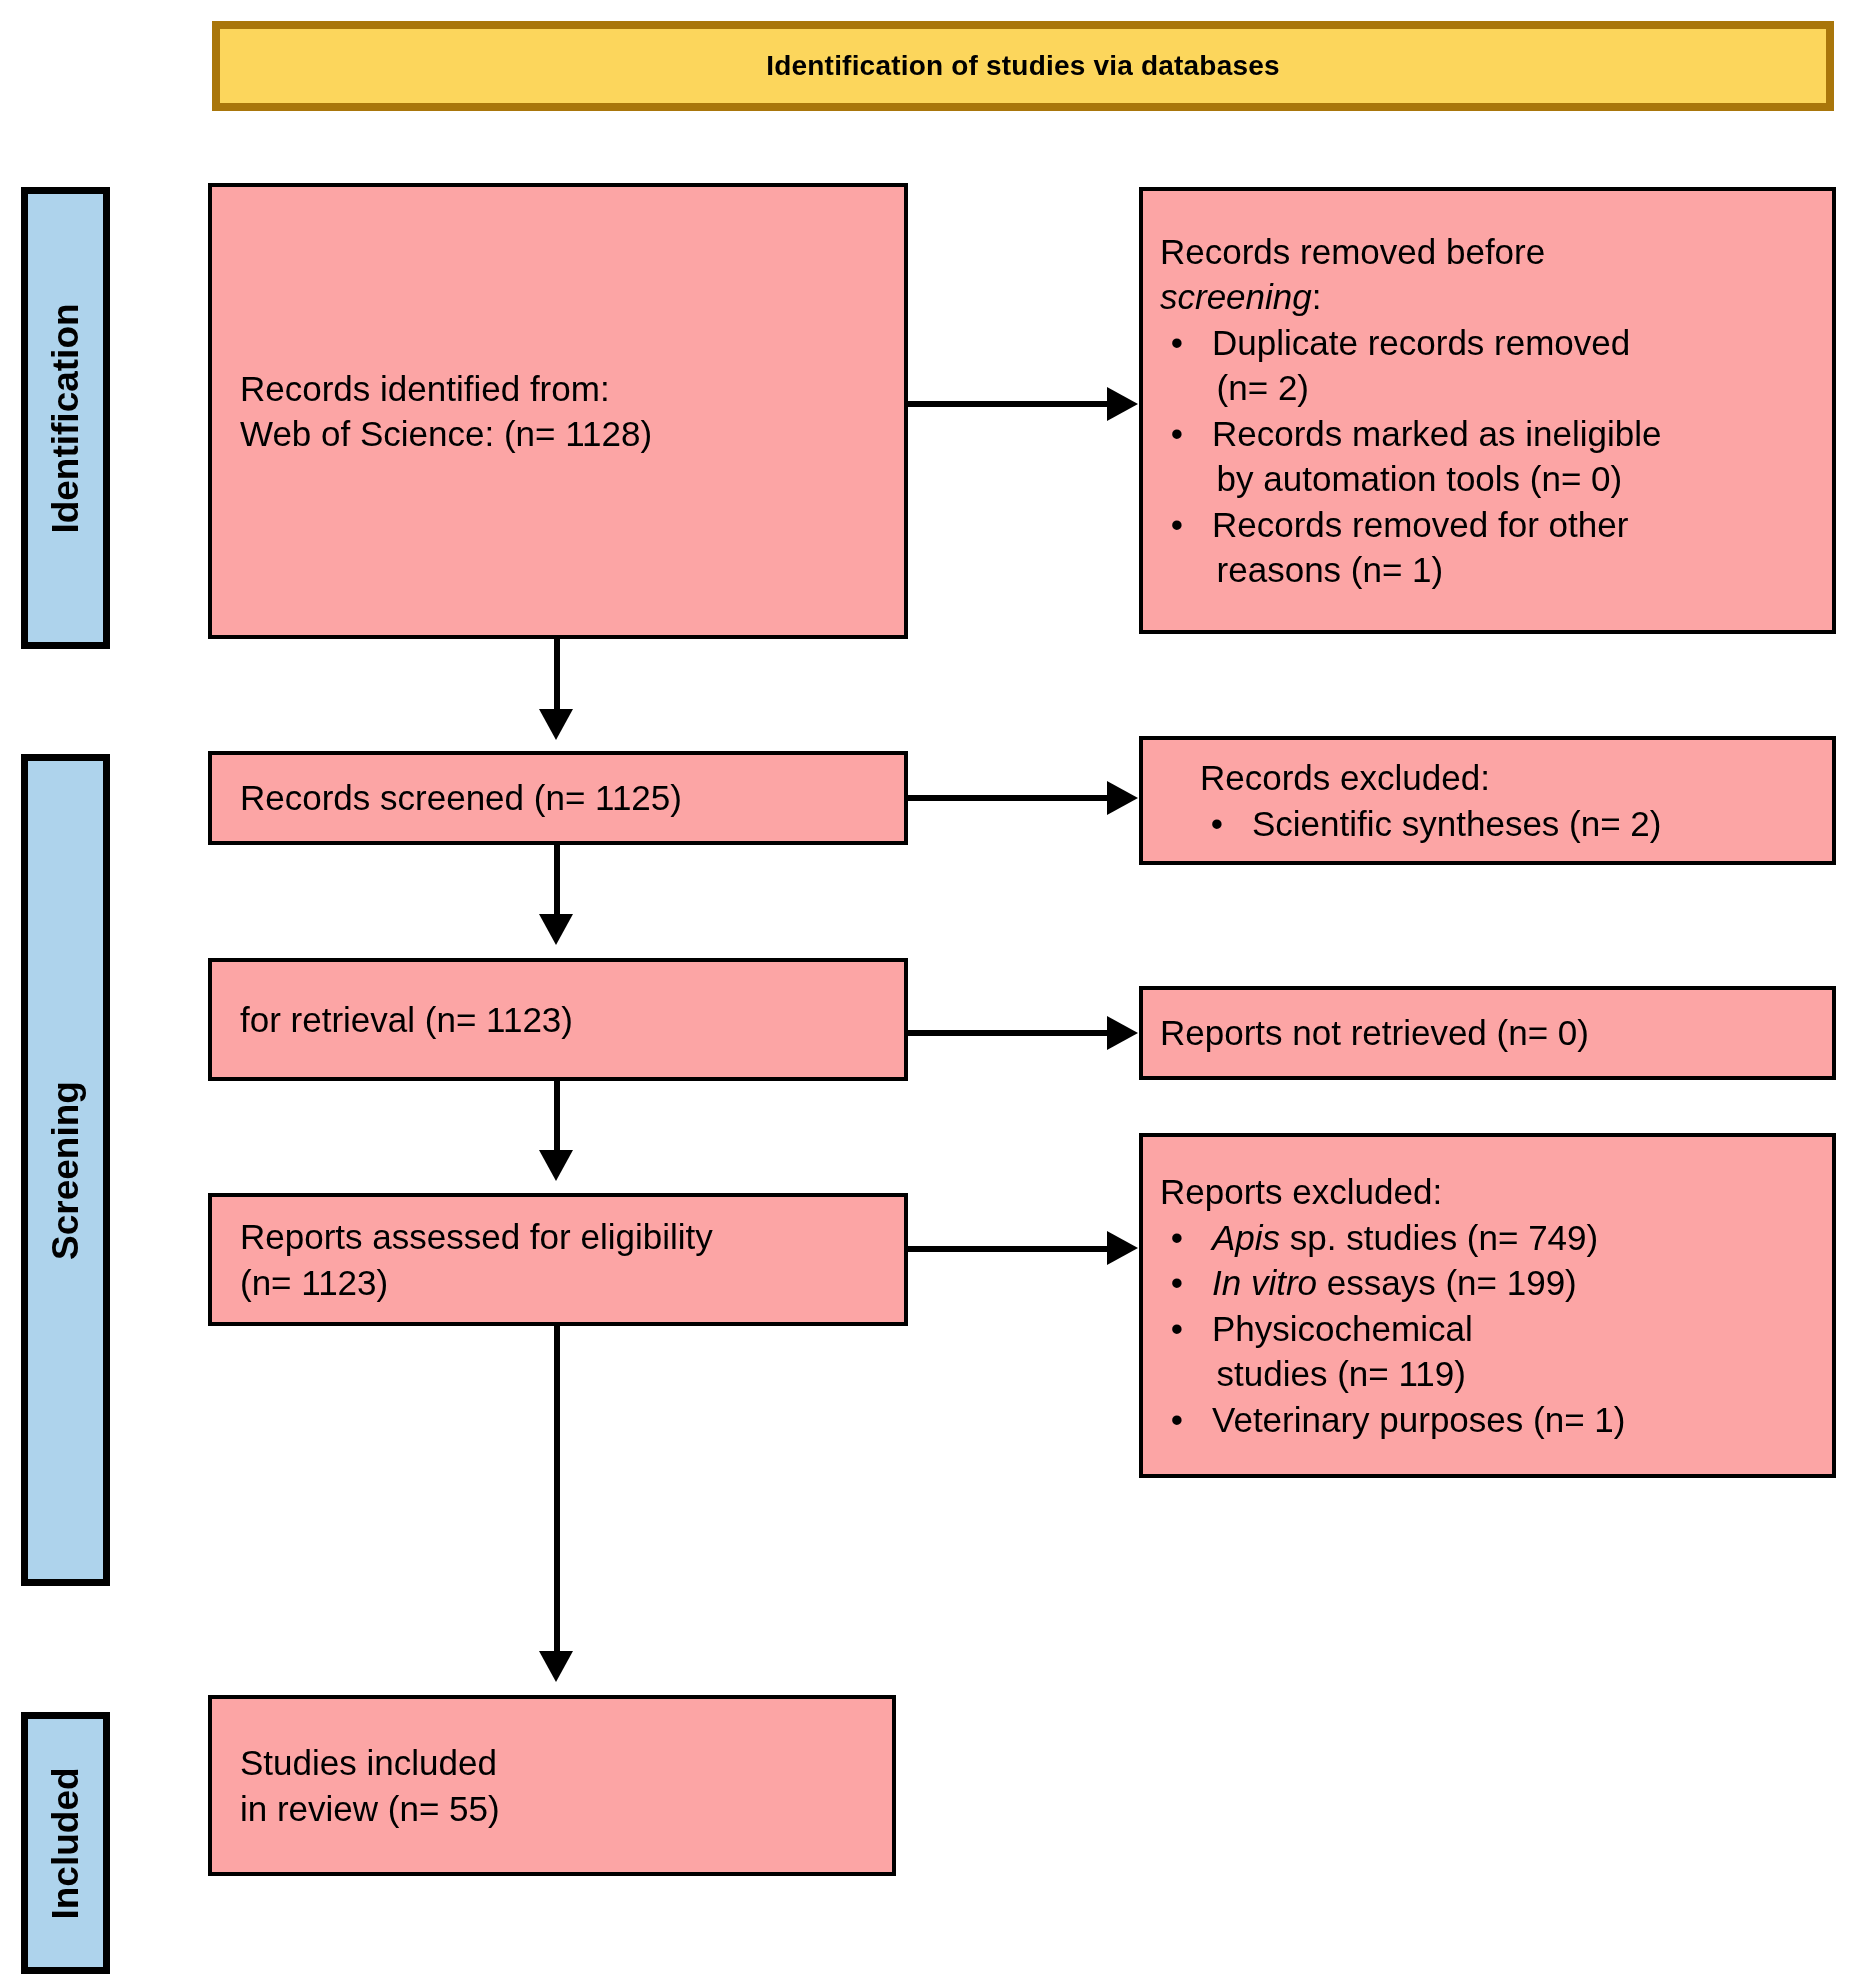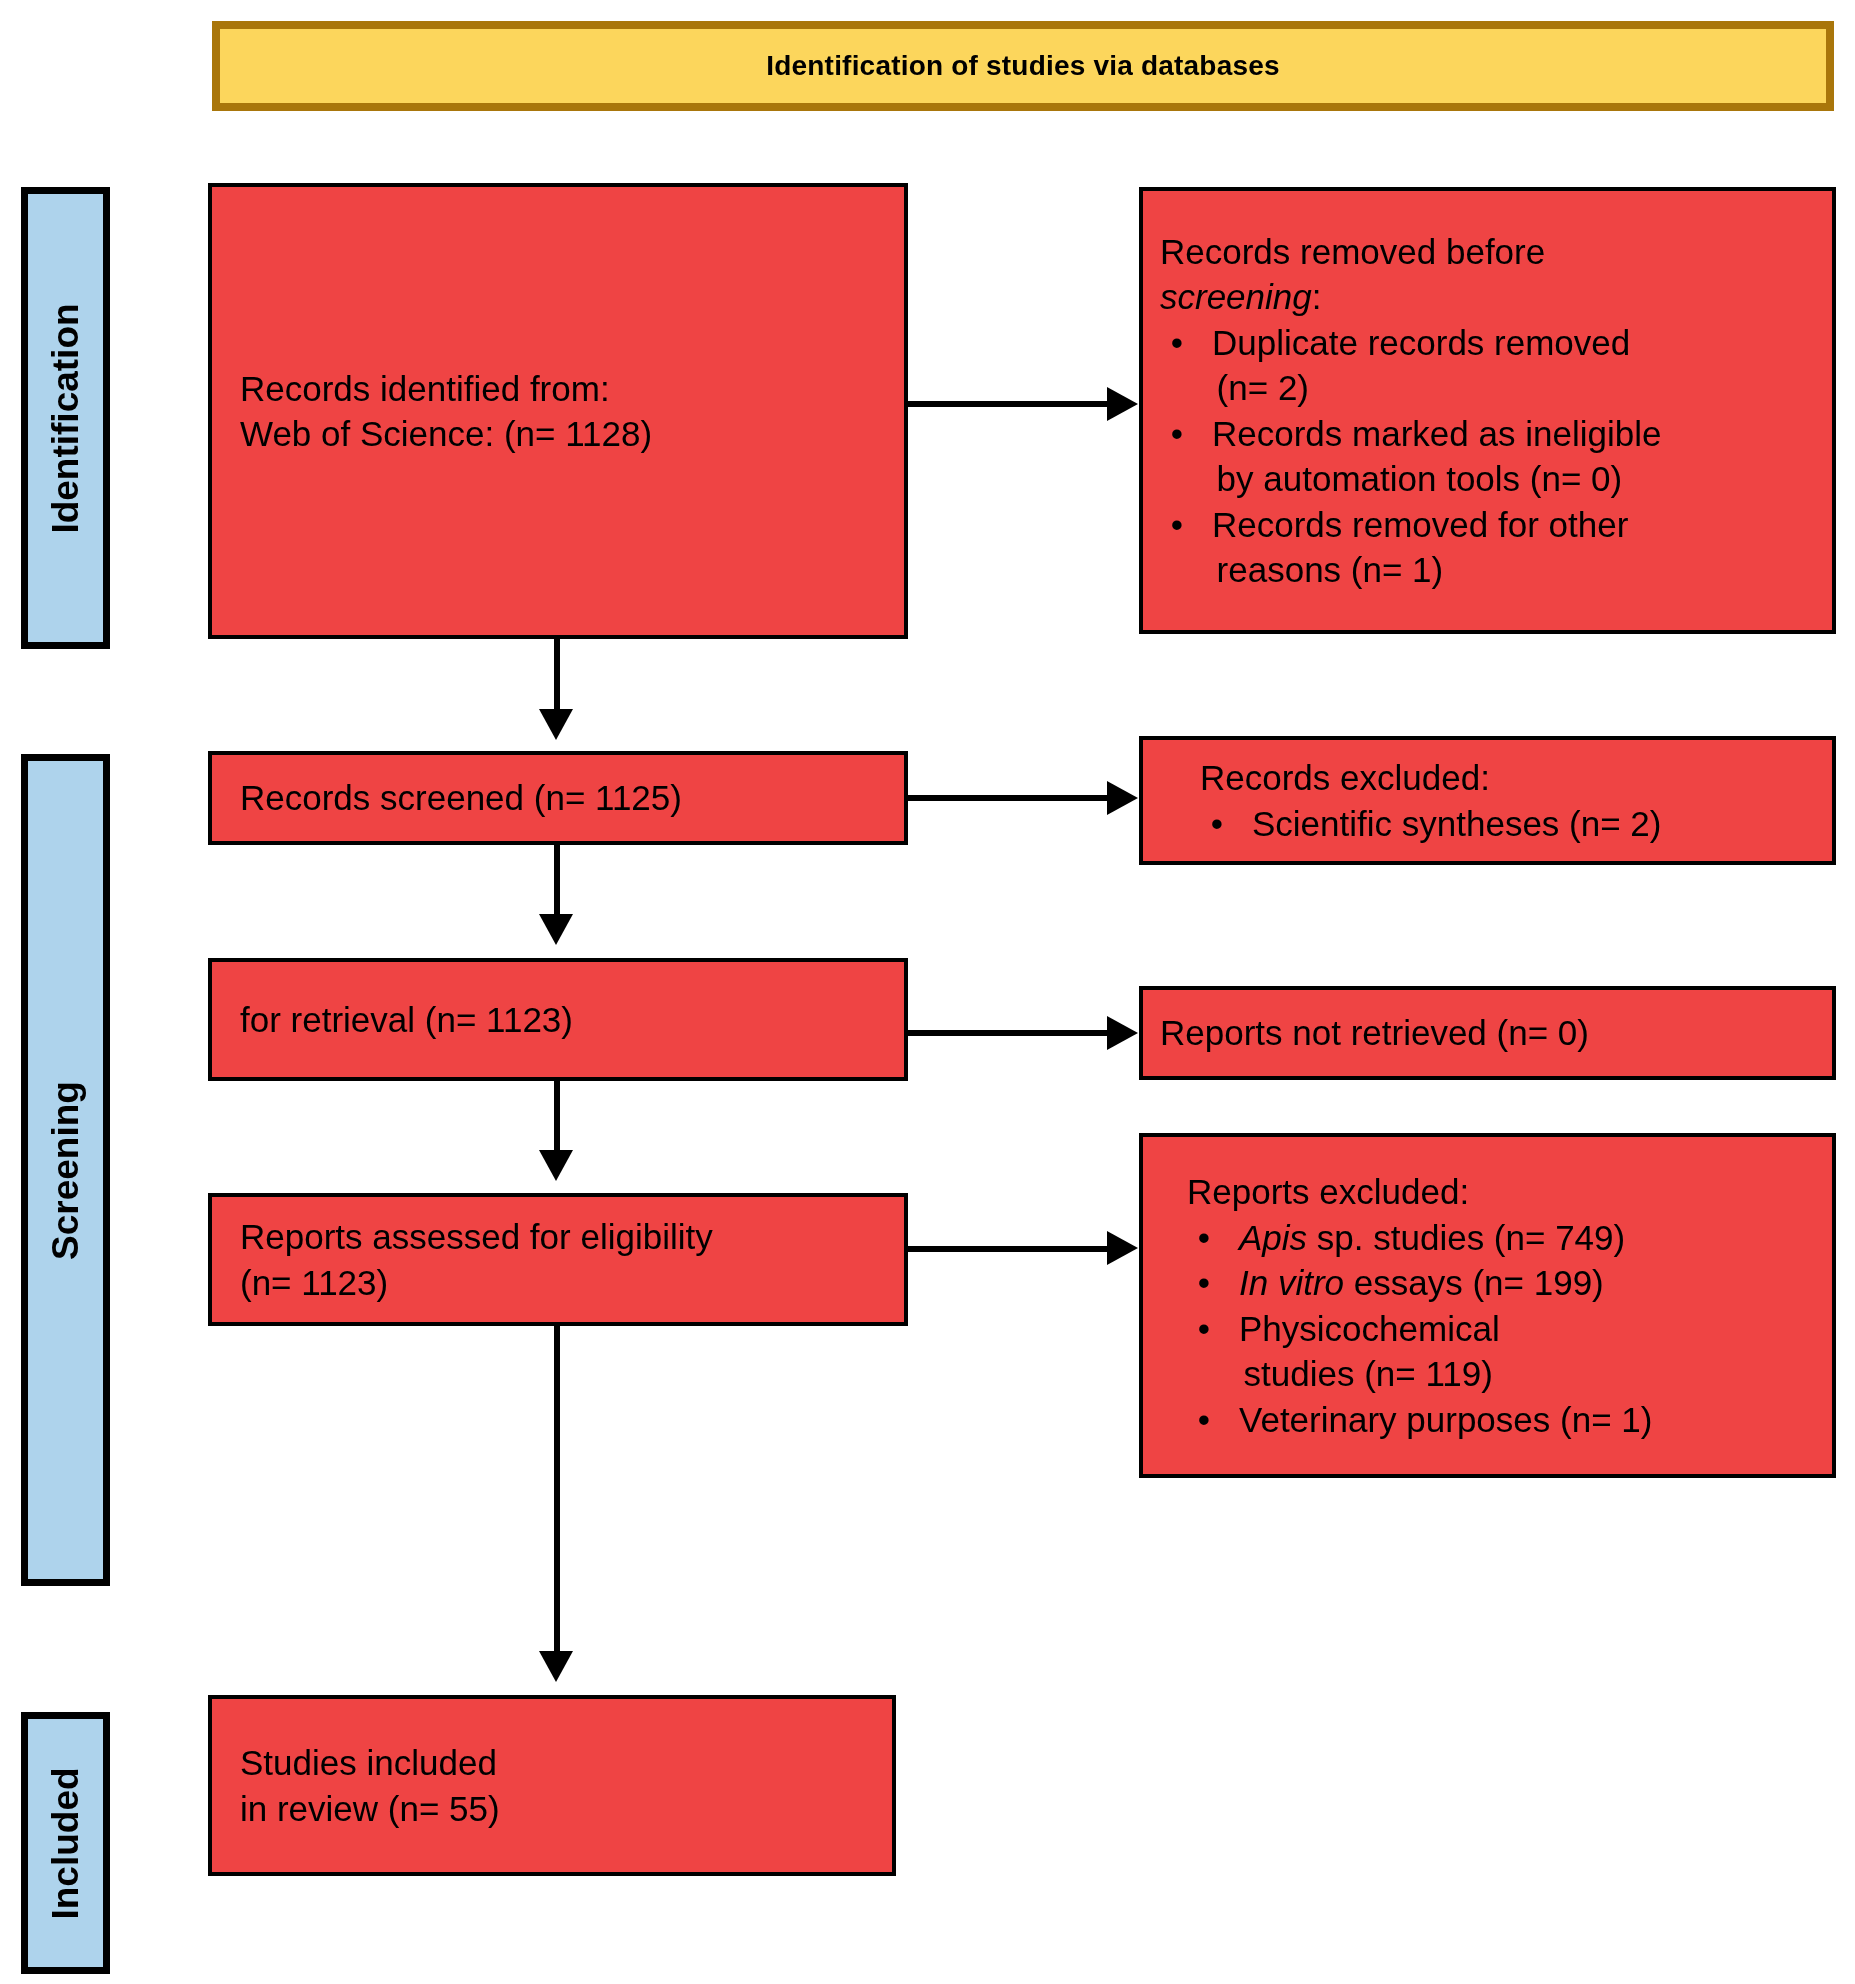--- a/index.html
+++ b/index.html
@@ -52,21 +52,21 @@
     white-space: nowrap;
     font-size: 37px;
     font-weight: bold;
     line-height: 1;
     color: #000;
   }
 
   
   .node {
     position: absolute;
-    background: #ef4444;
+    background: #fca5a5;
     border: 4.6px solid #000000;
     display: flex;
     flex-direction: column;
     justify-content: center;
   }
   .node-inner {
     padding: 0 28px;
   }
   .node-line {
     font-size: 35px;
@@ -226,21 +226,21 @@
   <div class="vline" style="left:554px; top:1081px; width:6.2px; height:76px;"></div>
   <div class="arrow-down" style="left:539px; top:1150px;"></div>
 
   <div class="node" style="left:208px; top:1193px; width:700px; height:133px;">
     <div class="node-inner">
       <div class="node-line">Reports assessed for eligibility</div>
       <div class="node-line">(n= 1123)</div>
     </div>
   </div>
 
-  <div class="node" style="left:1139px; top:1133px; width:697px; height:345px;padding-left:27px;">
+  <div class="node" style="left:1139px; top:1133px; width:697px; height:345px;">
     <div class="node-inner" style="padding:0 17px;">
       <div class="node-line">Reports excluded:</div>
       <ul class="blist">
         <li>
           <span class="bullet">•</span>
           <span class="ital">Apis</span><span> sp. studies (n= 749)</span>
         </li>
         <li>
           <span class="bullet">•</span>
           <span class="ital">In vitro</span><span> essays (n= 199)</span>

